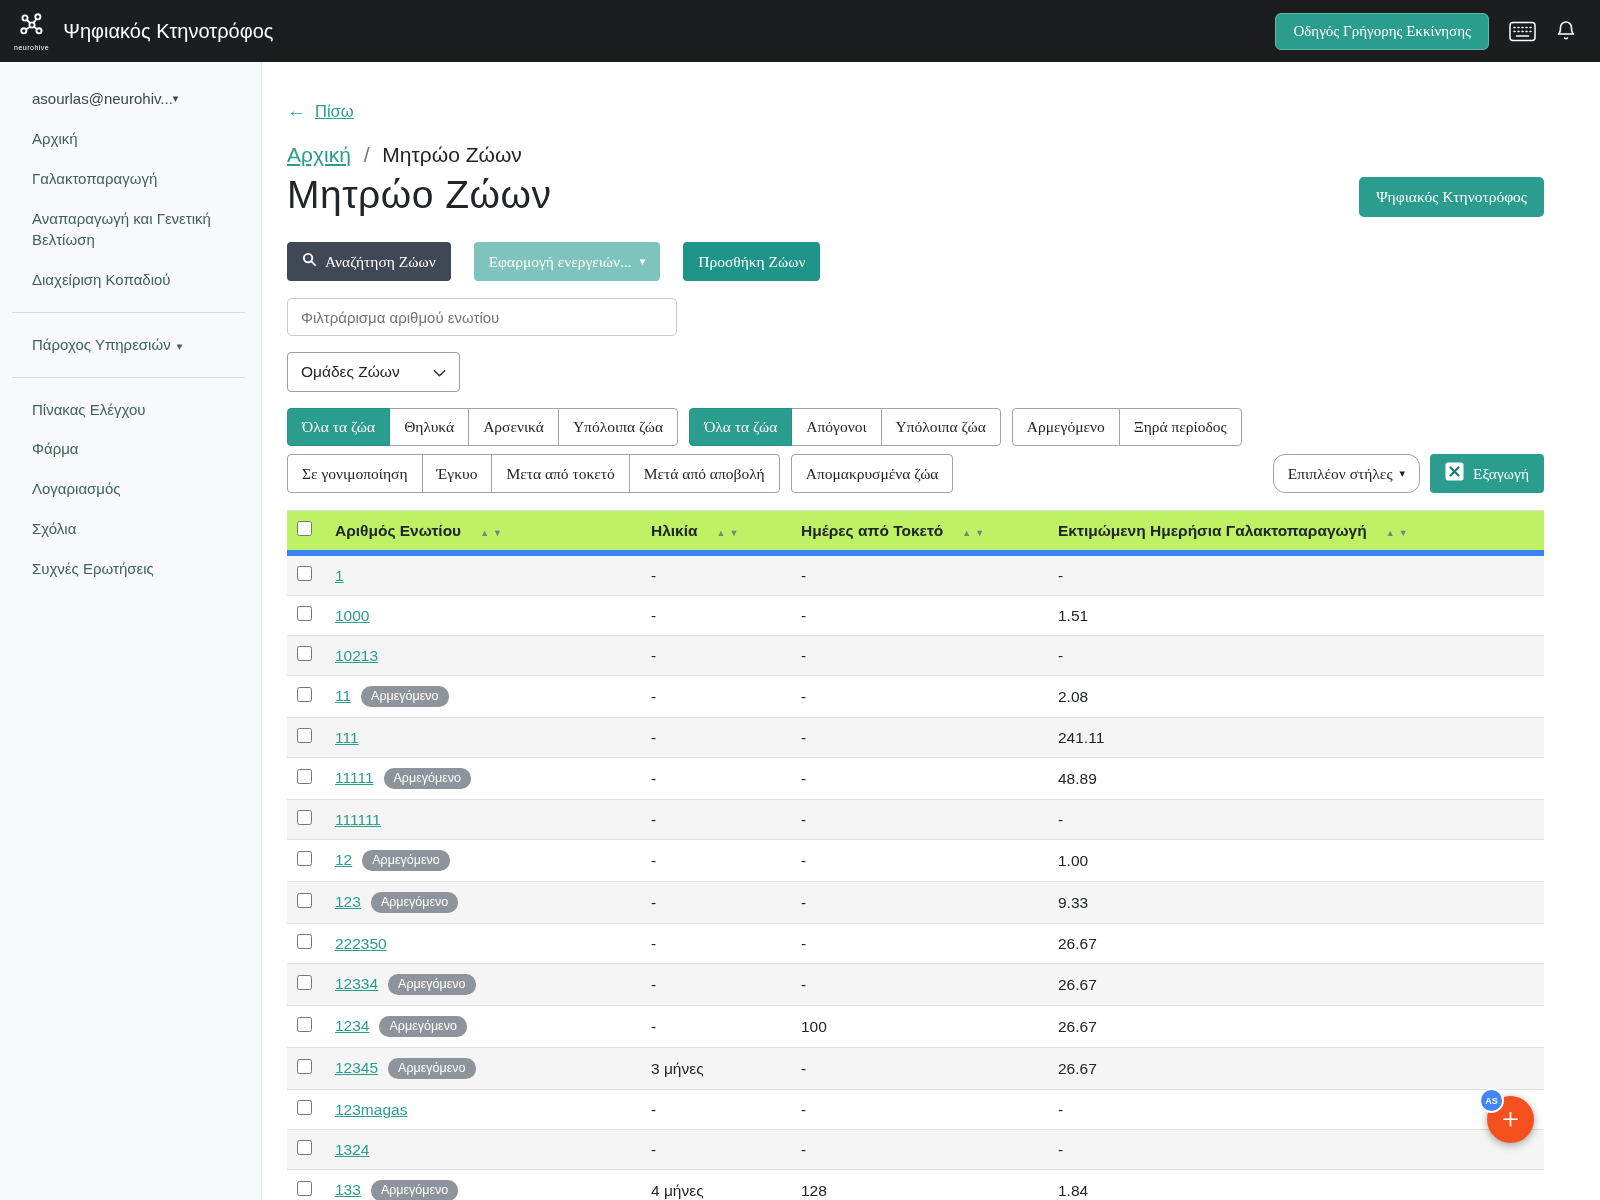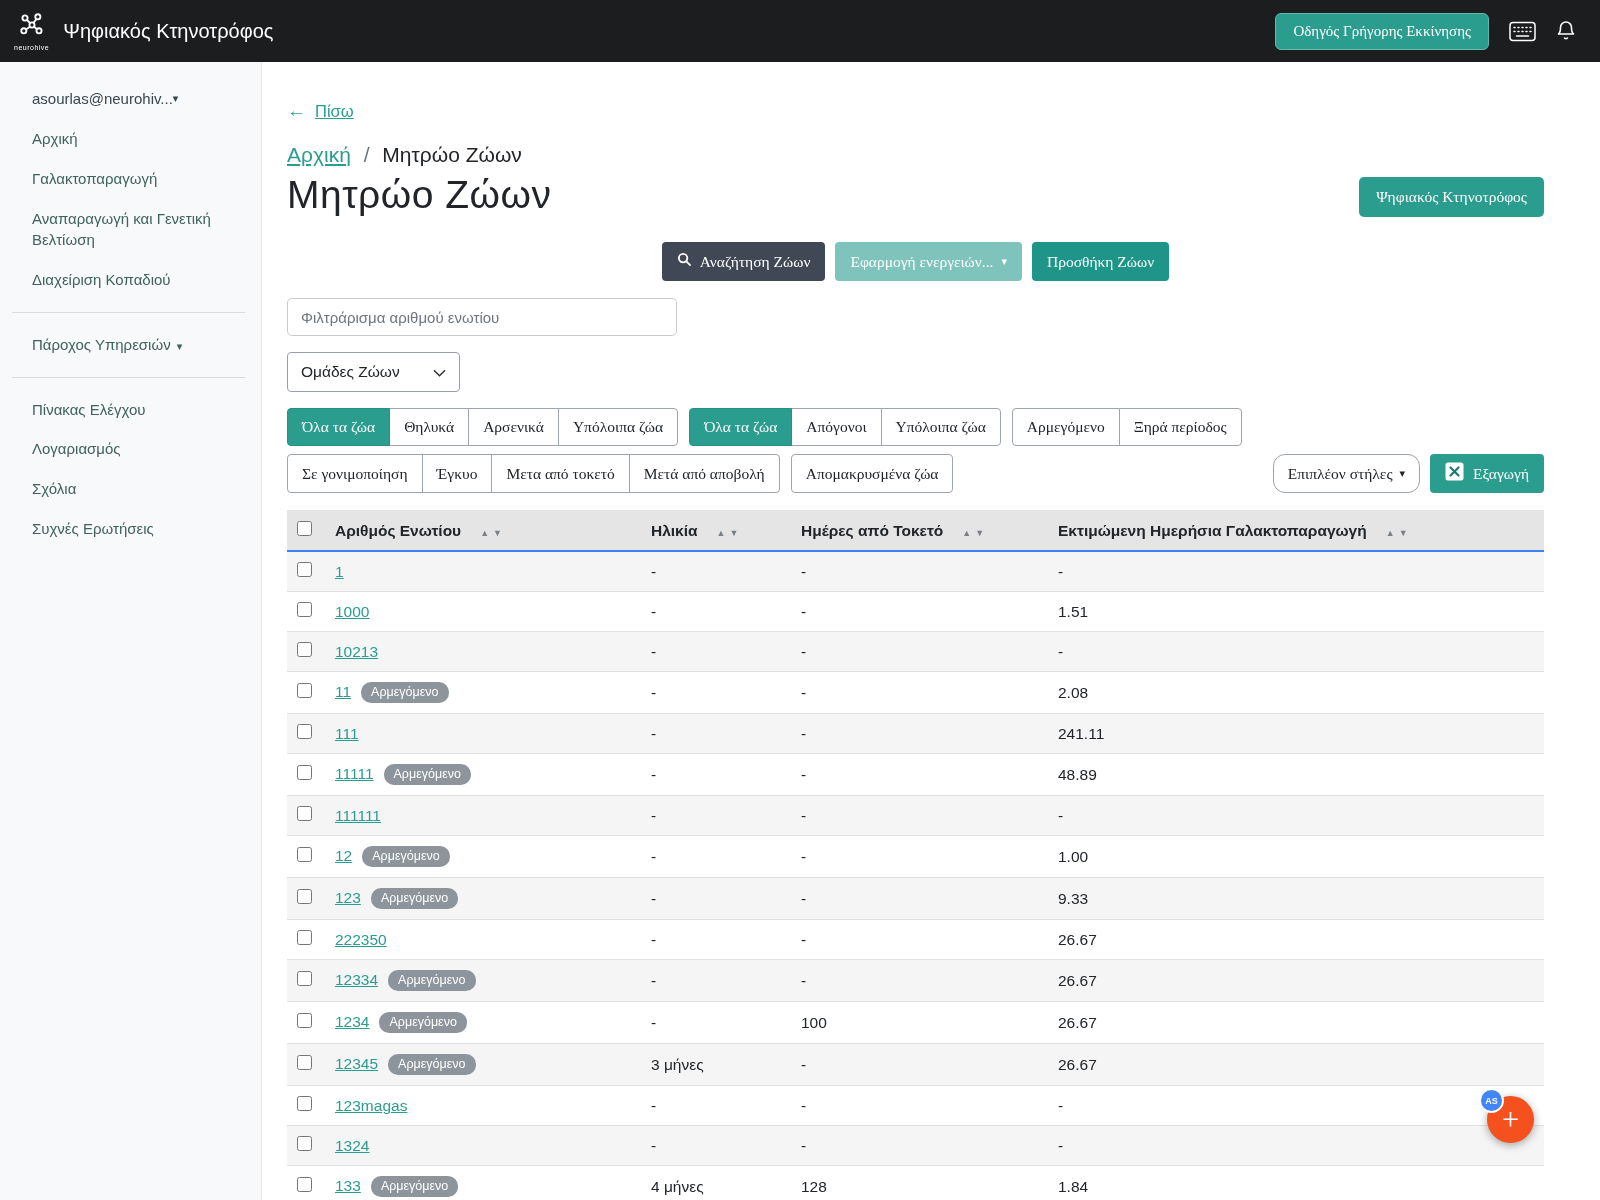--- a/index.html
+++ b/index.html
@@ -39,21 +39,21 @@
   .back-link{color:#2a9d8f;text-decoration:underline}
   .breadcrumb{margin-top:21px;font-size:21px}
   .crumb-home{color:#2a9d8f;text-decoration:underline}
   .crumb-sep{color:#6c757d;margin:0 7px}
   .crumb-current{color:#212529}
   .title-row{position:relative;margin-top:6px}
   h1{margin:0;font-size:39px;font-weight:400;color:#212529;letter-spacing:.5px}
   .digital-btn{position:absolute;right:0;top:4px;background:#2a9d8f;border:none;color:#fff;
     font-size:15.5px;padding:11px 17px;border-radius:5px}
 
-  .actions-row{margin-top:25px;display:flex;justify-content:center;gap:10px}
+  .actions-row{margin-top:25px;display:flex;justify-content:flex-start;gap:23px}
   .abtn{border:none;border-radius:4px;font-size:15.5px;padding:10px 15px;color:#fff;
     display:inline-flex;align-items:center;gap:8px}
   .btn-search{background:#3f4854}
   .btn-apply{background:#7fc4bc}
   .btn-add{background:#1f958a}
 
   .filter-input-row{margin-top:17px}
   .tag-input{width:390px;height:38px;border:1px solid #c6cbd0;border-radius:5px;
     padding:0 13px;font-size:15px;color:#212529;outline:none}
   .tag-input::placeholder{color:#6f767d}
@@ -72,22 +72,22 @@
   .fbtn.active{background:#2a9d8f;border-color:#259286;color:#fff;position:relative;z-index:1}
   #filter-row-2-groups{display:flex}
   .row2-right{margin-left:auto;display:flex;gap:10px}
   .btn-columns{background:#fff;border:1px solid #9da4ab;border-radius:12px;color:#212529;
     font-size:15.5px;padding:5px 14px;display:inline-flex;align-items:center;gap:7px}
   .btn-export{background:#2a9d8f;border:none;border-radius:4px;color:#fff;font-size:15.5px;
     padding:8px 15px;display:inline-flex;align-items:center;gap:9px}
 
   
   .animal-table{width:100%;border-collapse:collapse;margin-top:17px;table-layout:fixed;font-size:15.5px}
-  .animal-table th{background:#e5e5e5;text-align:left;padding:10px 12px;border-top:1px solid #dee2e6;
-    border-bottom:2px solid #3b82f6;color:#212529;font-weight:bold;white-space:nowrap;overflow:hidden;cursor:pointer}
+  .animal-table th{background:#bef264;text-align:left;padding:10px 12px;border-top:1px solid #dee2e6;
+    border-bottom:6px solid #3b82f6;color:#212529;font-weight:bold;white-space:nowrap;overflow:hidden;cursor:pointer}
   .animal-table td{padding:10px 12px;border-bottom:1px solid #dee2e6;color:#212529;
     white-space:nowrap;overflow:hidden}
   .animal-table tbody tr:nth-child(odd) td{background:#f5f5f6}
   .cb-cell{width:36px;padding:10px 8px 10px 10px !important}
   .th-c0{width:316px}.th-c1{width:150px}.th-c2{width:257px}
   .sort{margin-left:15px;color:#7a8086;font-size:9px}
   .sort .s-a{margin-left:4px}
   .row-link{color:#2a9d8f;text-decoration:underline}
   .badge{display:inline-block;background:#8d949c;color:#fff;font-size:12.5px;
     padding:3px 10px 4px;border-radius:10px;margin-left:10px;vertical-align:1px}
@@ -146,20 +146,21 @@
   </div>
   <div id="side-nav">
       <a href="#" class="side-link"><span>Αρχική</span></a>
       <a href="#" class="side-link"><span>Γαλακτοπαραγωγή</span></a>
       <a href="#" class="side-link"><span>Αναπαραγωγή και Γενετική Βελτίωση</span></a>
       <a href="#" class="side-link"><span>Διαχείριση Κοπαδιού</span></a>
       <div class="side-divider"></div>
       <a href="#" class="side-link"><span>Πάροχος Υπηρεσιών</span><span class="caret">▾</span></a>
       <div class="side-divider"></div>
       <a href="#" class="side-link"><span>Πίνακας Ελέγχου</span></a>
+      <a href="#" class="side-link"><span>Φάρμα</span></a>
       <a href="#" class="side-link"><span>Λογαριασμός</span></a>
       <a href="#" class="side-link"><span>Σχόλια</span></a>
       <a href="#" class="side-link"><span>Συχνές Ερωτήσεις</span></a>
     </div>
 </nav>
 
 <main class="main">
 
   <div class="back-row">
     <span class="back-arrow">←</span>

